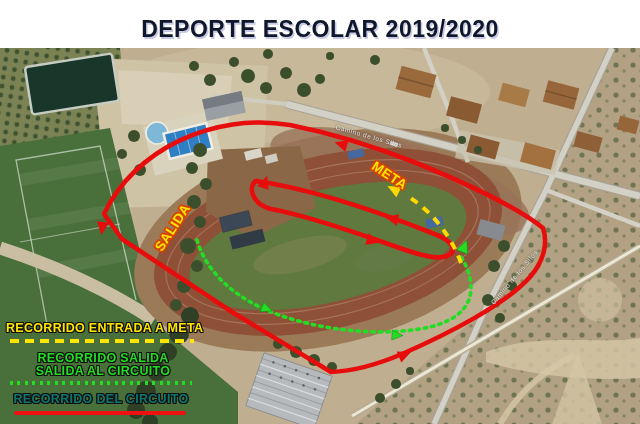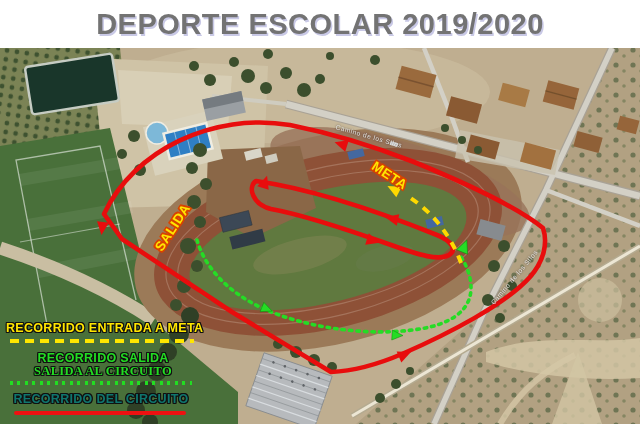--- a/index.html
+++ b/index.html
@@ -1,20 +1,20 @@
 <!DOCTYPE html>
 <html><head>
 <meta charset="utf-8">
 <style>
   html,body{margin:0;padding:0;background:#888;}
   #stage{position:relative;width:640px;height:424px;background:#ffffff;overflow:hidden;
          font-family:"Liberation Sans","DejaVu Sans",sans-serif;}
   #map-svg{position:absolute;left:0;top:48px;width:640px;height:376px;display:block;}
   .ttl{position:absolute;left:0;width:640px;text-align:center;font-weight:800;white-space:nowrap;}
-  #title1{top:8px;font-size:29px;letter-spacing:.5px;color:#737373;
+  #title1{top:16px;font-size:23px;letter-spacing:.5px;color:#0f172a;
           text-shadow:1.5px 1.5px 0 #c9c9e6;z-index:9;}
   #title2{top:23px;font-size:27px;letter-spacing:2px;color:#2a2ac8;z-index:9;
           text-shadow:-2px -2px 0 #ffe92a,2px -2px 0 #ffe92a,-2px 2px 0 #ffe92a,2px 2px 0 #ffe92a,
                       0 -2px 0 #ffe92a,0 2px 0 #ffe92a,-2px 0 0 #ffe92a,2px 0 0 #ffe92a;}
   .route-label{position:absolute;font-weight:800;font-size:13.5px;color:#ffe600;letter-spacing:.5px;
           z-index:7;white-space:nowrap;
           text-shadow:-1.5px -1.5px 0 #d84300,1.5px -1.5px 0 #d84300,-1.5px 1.5px 0 #d84300,
                       1.5px 1.5px 0 #d84300,0 -1.5px 0 #d84300,0 1.5px 0 #d84300,
                       -1.5px 0 0 #d84300,1.5px 0 0 #d84300;}
   #meta-label{left:370px;top:168px;transform:rotate(33deg);transform-origin:center;}
@@ -25,21 +25,21 @@
   #street-right{left:492px;top:300px;transform:rotate(-50deg);transform-origin:left center;}
   .lg-text{position:absolute;width:190px;text-align:center;font-weight:800;font-size:12.5px;
            letter-spacing:.3px;z-index:8;white-space:nowrap;
            text-shadow:-1px -1px 0 #111,1px -1px 0 #111,-1px 1px 0 #111,1px 1px 0 #111,
                        0 -1px 0 #111,0 1px 0 #111,-1px 0 0 #111,1px 0 0 #111;}
   .lg-line{position:absolute;height:4px;z-index:8;}
   #lg1-text{left:6px;top:321px;color:#ffe600;text-align:right;}
   #lg1-line{left:10px;top:339px;width:184px;
             background:repeating-linear-gradient(90deg,#ffe600 0 9px,transparent 9px 15px);}
   #lg2-text-a{left:8px;top:351px;color:#22dd22;}
-  #lg2-text-b{left:8px;top:364px;color:#22dd22;font-family:Liberation Serif, serif;}
+  #lg2-text-b{left:8px;top:364px;color:#22dd22;}
   #lg2-line{left:10px;top:381px;width:182px;height:3.5px;
             background:repeating-linear-gradient(90deg,#22dd22 0 3px,transparent 3px 7.5px);}
   #lg3-text{left:6px;top:392px;color:#0f766e;}
   #lg3-line{left:14px;top:411px;width:172px;background:#ee1111;border-radius:2px;}
 </style>
 </head>
 <body>
 
 <div id="stage">
 

